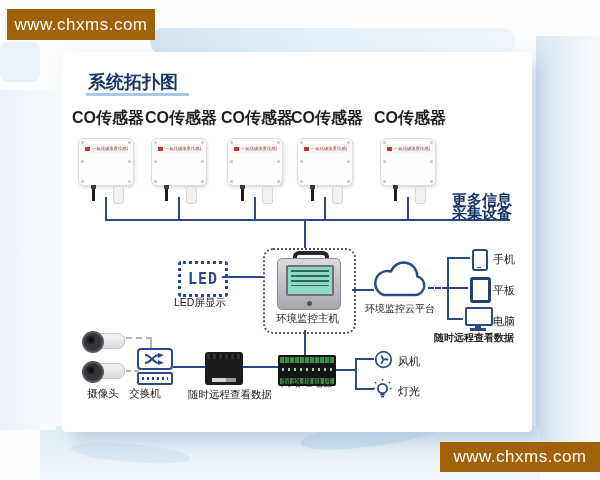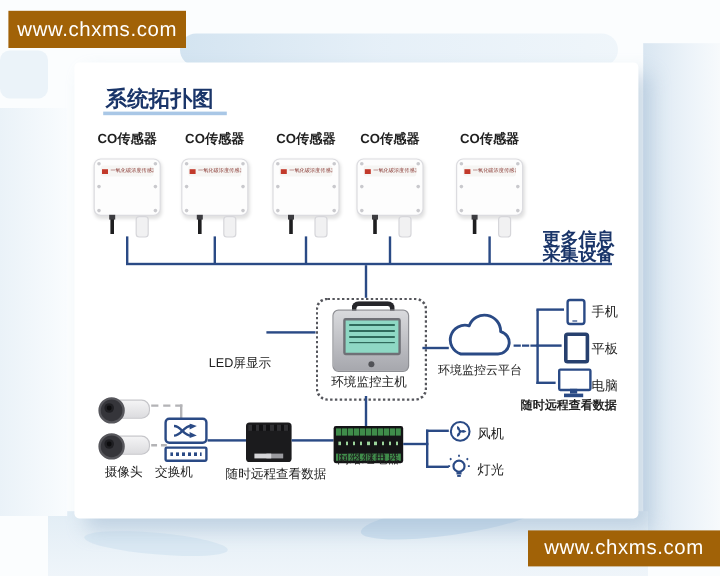--- a/index.html
+++ b/index.html
@@ -30,21 +30,21 @@
 
   
   #panel{position:absolute;left:62px;top:52px;width:470px;height:380px;background:#ffffff;border-radius:4px;
     box-shadow:10px 10px 16px rgba(150,178,204,.45);}
 
   #title{position:absolute;left:88px;top:70px;font-size:18px;font-weight:bold;color:#1a3569;}
   #title-underline{position:absolute;left:86px;top:93px;width:103px;height:3px;background:#a9c7e6;}
 
   
   .sensor{position:absolute;width:68px;top:108px;}
-  .sensor .s-label{text-align:center;font-size:11px;font-weight:600;color:#1f1f1f;white-space:nowrap;}
+  .sensor .s-label{text-align:center;font-size:16px;font-weight:600;color:#1f1f1f;white-space:nowrap;}
   .s-device{position:relative;margin:9px auto 0;width:54px;height:46px;background:#fdfdfd;
     border:1px solid #dcdce0;border-radius:6px;box-shadow:1px 2px 3px rgba(0,0,0,.12);}
   .s-head{position:absolute;left:5px;top:5px;right:5px;height:9px;background:#f6f5f3;border-radius:2px;
     overflow:hidden;display:flex;align-items:center;}
   .s-logo{width:5px;height:4px;background:#c23a2b;margin:0 2px 0 1px;flex:none;}
   .s-text{font-size:6px;transform:scale(.72);transform-origin:left center;white-space:nowrap;color:#8a3a34;}
   .screw{position:absolute;width:3px;height:3px;border-radius:50%;background:#c9c9cd;}
   .sc-tl{left:2px;top:2px;} .sc-tr{right:2px;top:2px;} .sc-bl{left:2px;bottom:2px;} .sc-br{right:2px;bottom:2px;}
   .sc-ml{left:2px;top:21px;} .sc-mr{right:2px;top:21px;}
   .s-probes{position:relative;width:54px;margin:0 auto;height:18px;}
@@ -244,20 +244,23 @@
   <div class="line-v" style="left:254px;top:197px;width:2px;height:23px;"></div>
   <div class="line-v" style="left:324px;top:197px;width:2px;height:23px;"></div>
   <div class="line-v" style="left:407px;top:197px;width:2px;height:23px;"></div>
   <div class="line-h" style="left:105px;top:219px;width:405px;height:2px;"></div>
   <div id="bus-note">
     <div>更多信息</div>
     <div>采集设备</div>
   </div>
   <div class="line-v" style="left:304px;top:221px;width:2px;height:28px;"></div>
 
+  <div id="led-icon">
+    <span>LED</span>
+  </div>
   <div class="dev-label" style="left:170px;top:296px;width:60px;">LED屏显示</div>
   <div class="line-h" style="left:222px;top:276px;width:41px;height:2px;"></div>
 
   <div id="host-box"></div>
   <div id="host-device">
     <div class="host-handle"></div>
     <div class="host-body">
       <div class="host-screen"></div>
       <div class="host-btn"></div>
     </div>

